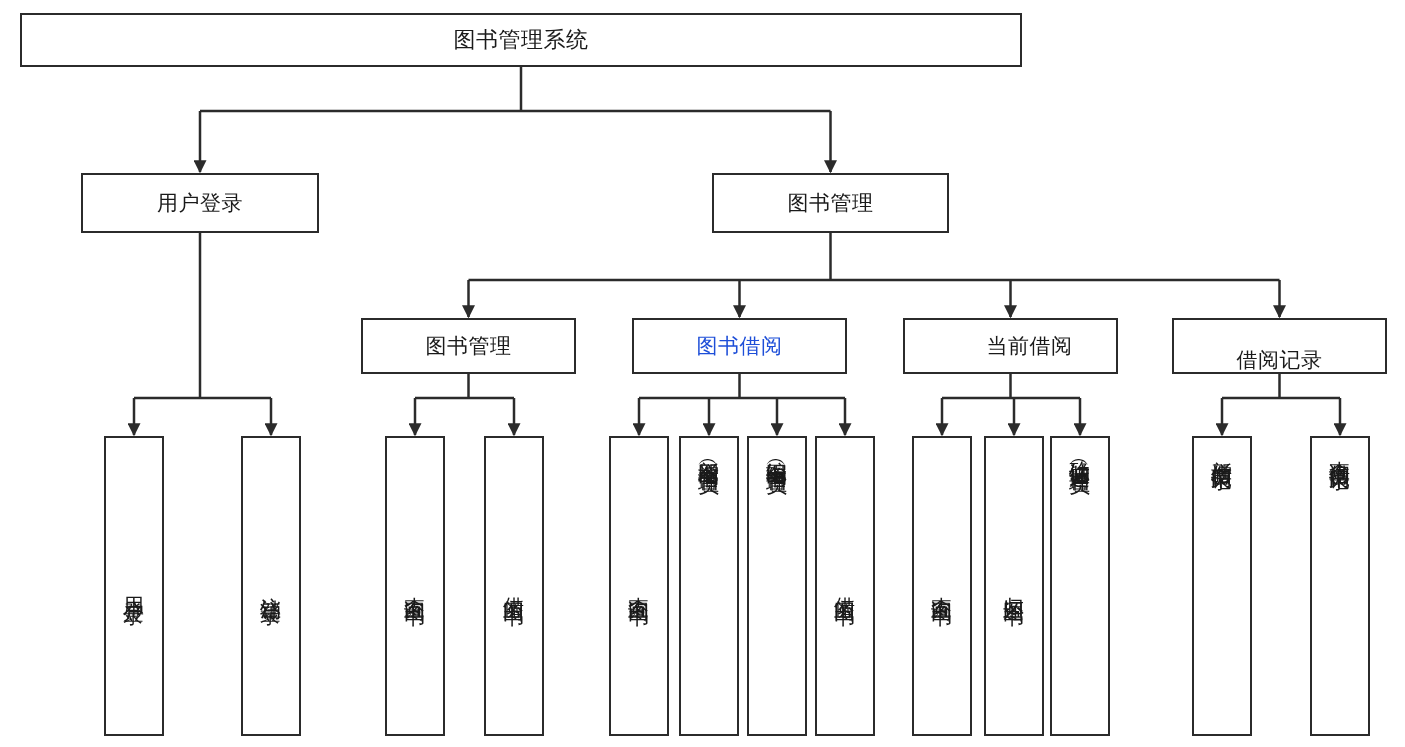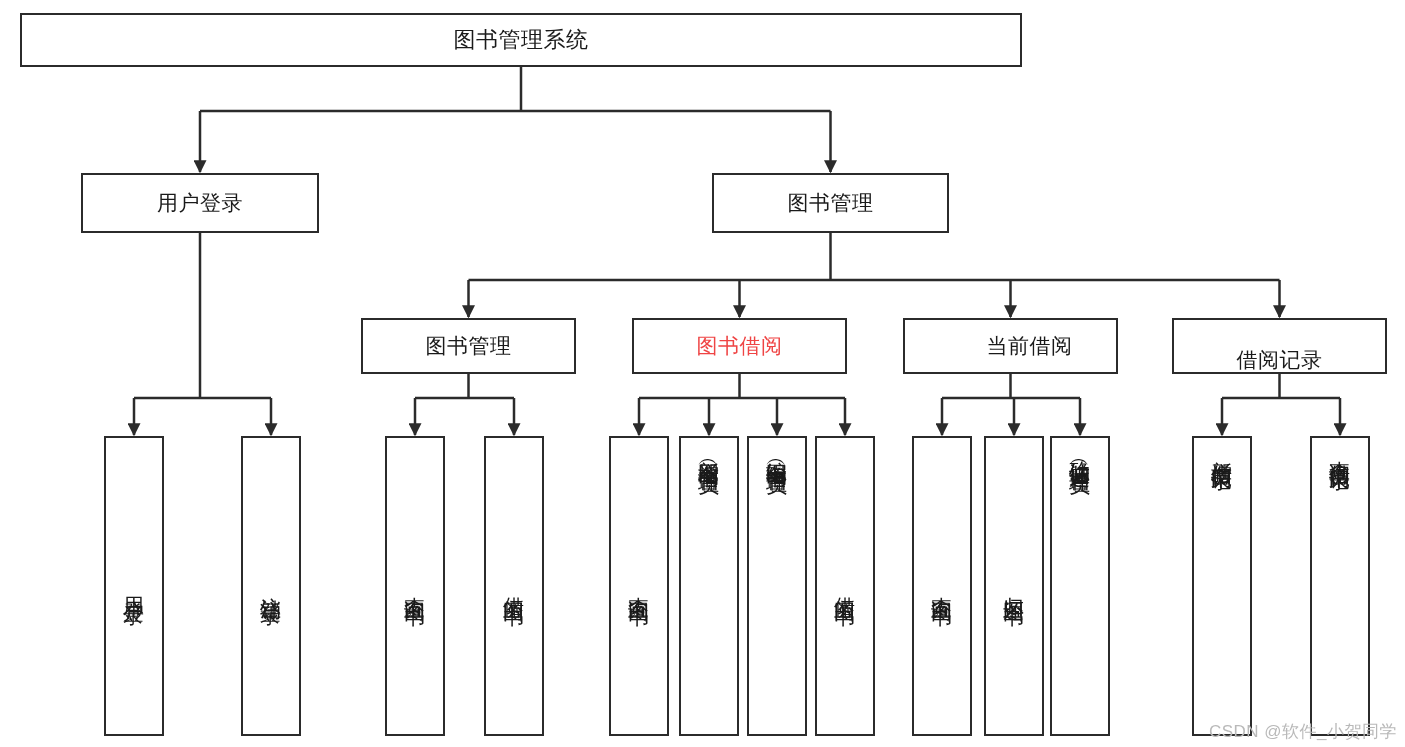--- a/index.html
+++ b/index.html
@@ -135,21 +135,21 @@
       </div>
       <div class="node horiz tall" style="left: 81px; top: 173px; width: 238px; height: 60px; border-color: rgb(43, 43, 43); background: rgb(255, 255, 255); color: rgb(26, 26, 26);">
         <span class="label">用户登录</span>
       </div>
       <div class="node horiz tall" style="left: 712px; top: 173px; width: 237px; height: 60px; border-color: rgb(43, 43, 43); background: rgb(255, 255, 255); color: rgb(26, 26, 26);">
         <span class="label">图书管理</span>
       </div>
       <div class="node horiz tall" style="left: 361px; top: 318px; width: 215px; height: 56px; border-color: rgb(43, 43, 43); background: rgb(255, 255, 255); color: rgb(26, 26, 26);">
         <span class="label">图书管理</span>
       </div>
-      <div class="node horiz tall" style="left: 632px; top: 318px; width: 215px; height: 56px; border-color: rgb(43, 43, 43); background: rgb(255, 255, 255); color: #ef4444;">
+      <div class="node horiz tall" style="left: 632px; top: 318px; width: 215px; height: 56px; border-color: rgb(43, 43, 43); background: rgb(255, 255, 255); color: #1d4ed8;">
         <span class="label">图书借阅</span>
       </div>
       <div class="node horiz tall" style="left: 903px; top: 318px; width: 215px; height: 56px; border-color: rgb(43, 43, 43); background: rgb(255, 255, 255); color: rgb(26, 26, 26); padding-left: 38px;">
         <span class="label">当前借阅</span>
       </div>
       <div class="node horiz tall" style="left: 1172px; top: 318px; width: 215px; height: 56px; border-color: rgb(43, 43, 43); background: rgb(255, 255, 255); color: rgb(26, 26, 26); align-items: flex-end;">
         <span class="label">借阅记录</span>
       </div>
       <div class="node vert centered" style="left: 104px; top: 436px; width: 60px; height: 300px; border-color: rgb(43, 43, 43); background: rgb(255, 255, 255); color: rgb(26, 26, 26);">
         <span class="label">用户登录</span>
@@ -185,15 +185,14 @@
         <span class="label">确认归还（管理员）</span>
       </div>
       <div class="node vert tall" style="left: 1192px; top: 436px; width: 60px; height: 300px; border-color: rgb(43, 43, 43); background: rgb(255, 255, 255); color: rgb(26, 26, 26);">
         <span class="label">新增借阅记录</span>
       </div>
       <div class="node vert tall" style="left: 1310px; top: 436px; width: 60px; height: 300px; border-color: rgb(43, 43, 43); background: rgb(255, 255, 255); color: rgb(26, 26, 26);">
         <span class="label">查询借阅记录</span>
       </div>
     </div>
 
-  <div id="watermark">CSDN @软件_小贺同学</div>
 
 </div>
 
 </body></html>

